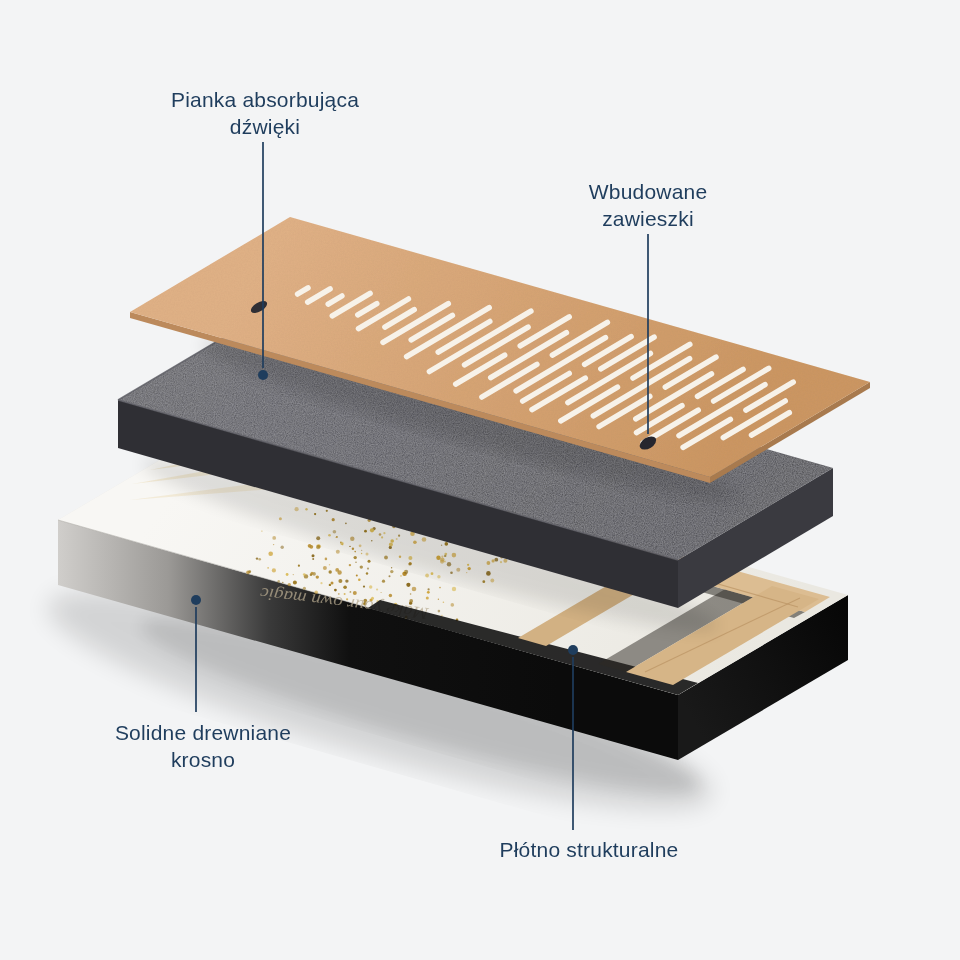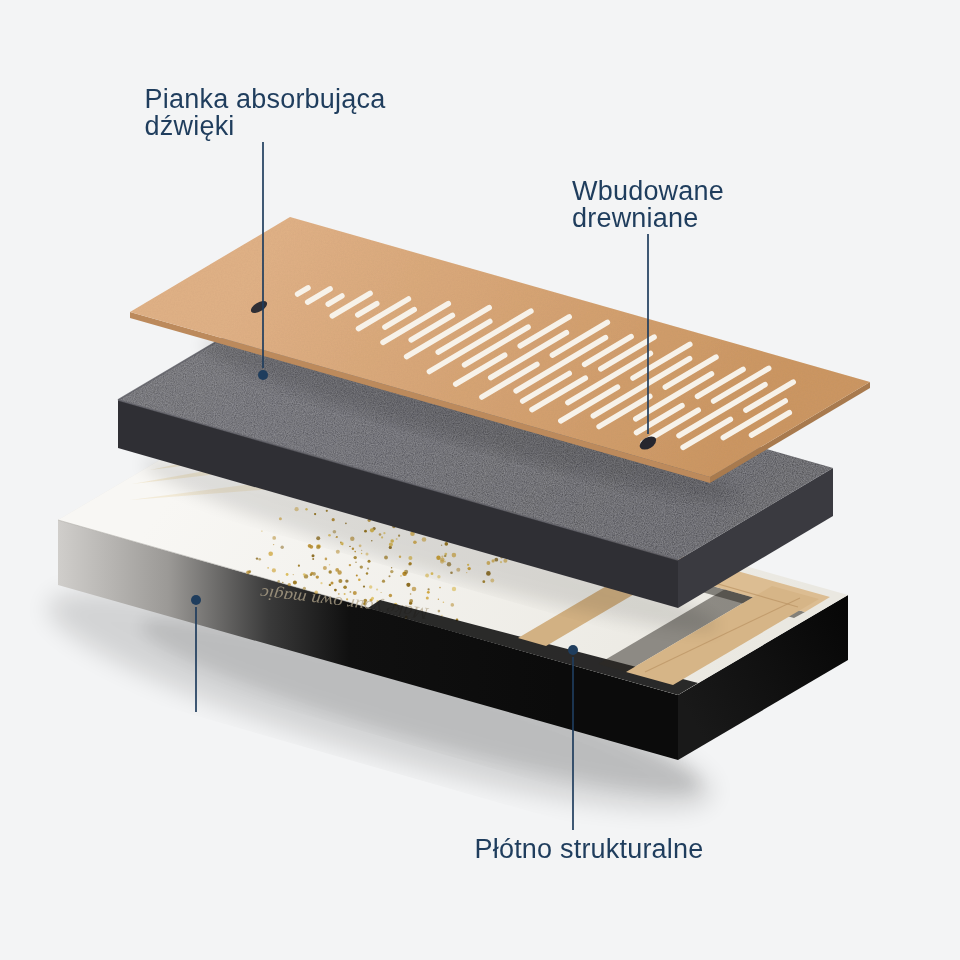--- a/index.html
+++ b/index.html
@@ -4,23 +4,23 @@
 <style>
   :root { --label-color:#1f3d5d; --bg:#f3f4f5; }
   html,body { margin:0; padding:0; }
   body { background:var(--bg); font-family:"Liberation Sans", sans-serif; }
   .stage { position:relative; width:960px; height:960px; background:var(--bg); overflow:hidden; }
   .stage svg { position:absolute; left:0; top:0; }
   .label {
     position:absolute;
     transform:translateX(-50%);
     color:var(--label-color);
-    font-size:27px;
+    font-size:21px;
     line-height:27px;
-    text-align:left;
+    text-align:center;
     white-space:pre-line;
     letter-spacing:0.2px;
   }
   #slots line { stroke:#f7f2e9; stroke-width:5.5; stroke-linecap:round; }
   .leader { stroke:var(--label-color); stroke-width:1.7; }
   .ldot { fill:var(--label-color); }
 </style>
 </head>
 <body>
 
@@ -480,15 +480,17 @@
       <line class="leader" x1="196" y1="607" x2="196" y2="712"></line>
 
       <circle class="ldot" cx="573" cy="650" r="5"></circle>
       <line class="leader" x1="573" y1="657" x2="573" y2="830"></line>
     </g>
   </svg>
 
   <div class="label" style="left:265px; top:86px;">Pianka absorbująca
 dźwięki</div>
   <div class="label" style="left:648px; top:178px;">Wbudowane
-drewniane</div>
+zawieszki</div>
+  <div class="label" style="left:203px; top:719px;">Solidne drewniane
+krosno</div>
   <div class="label" style="left:589px; top:836px;">Płótno strukturalne</div>
 </div>
 
 </body></html>

